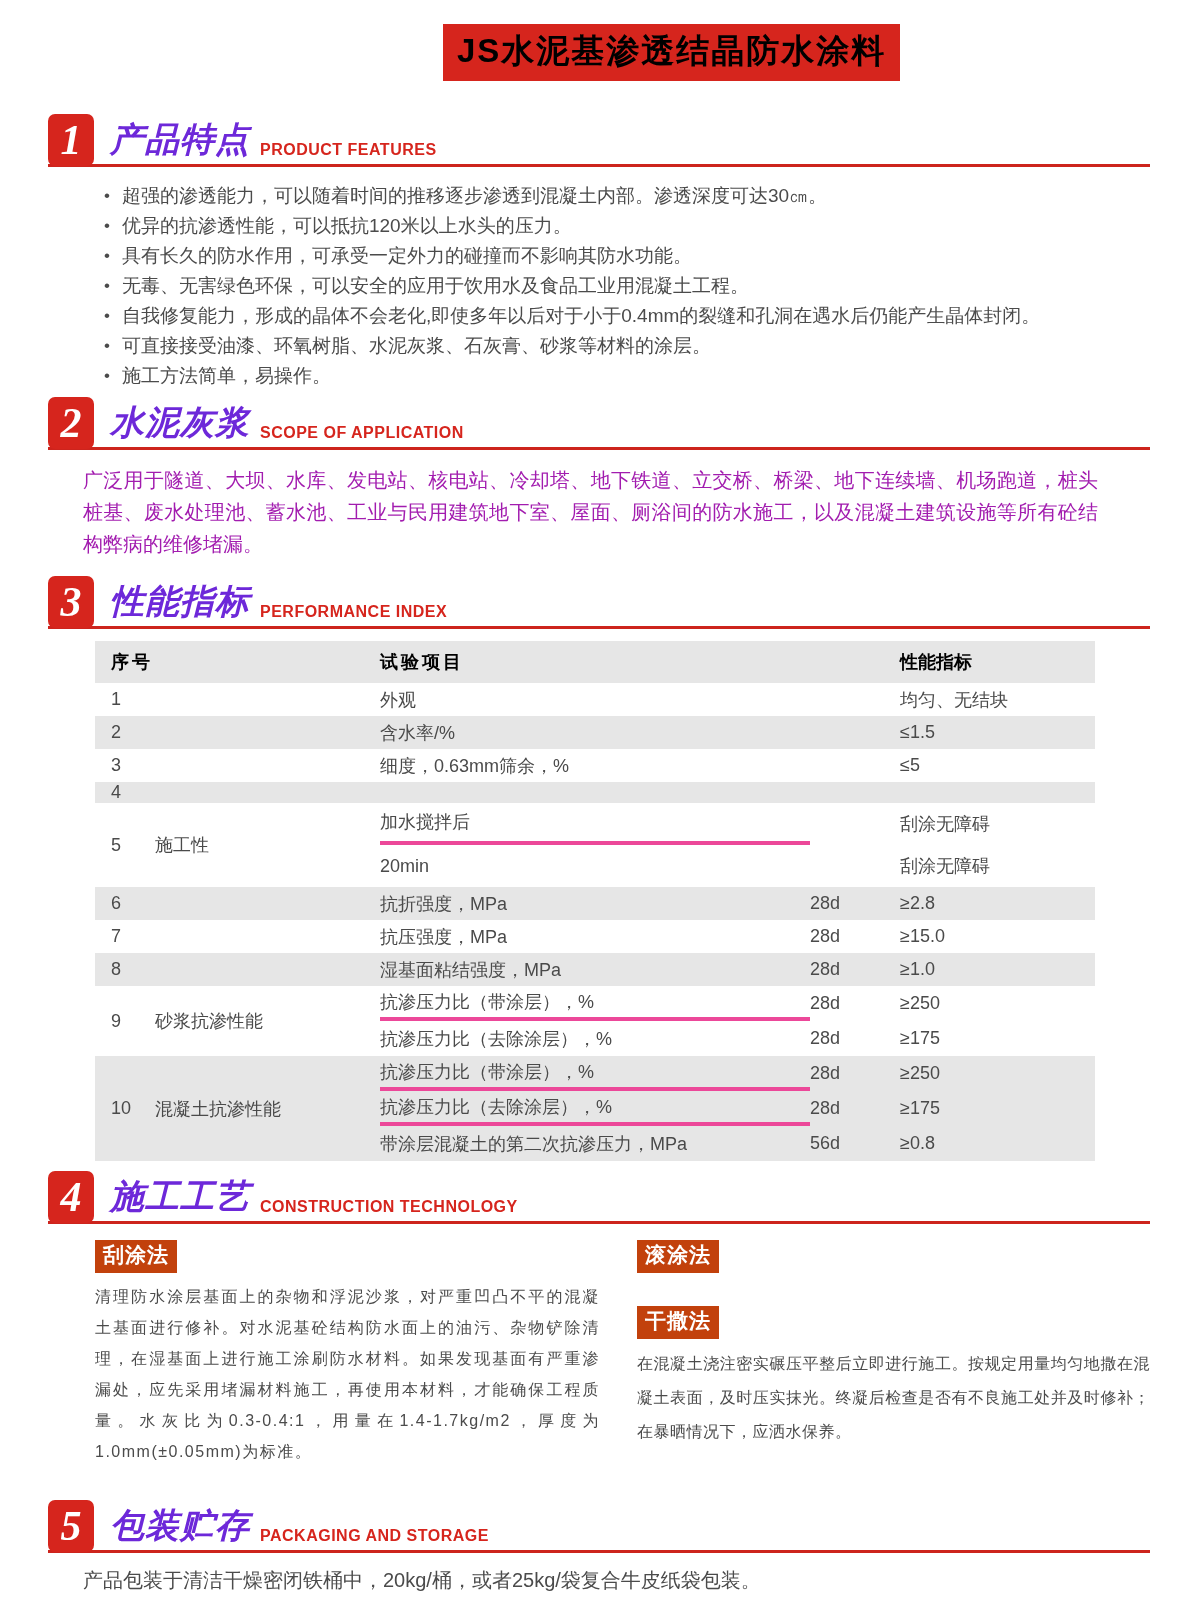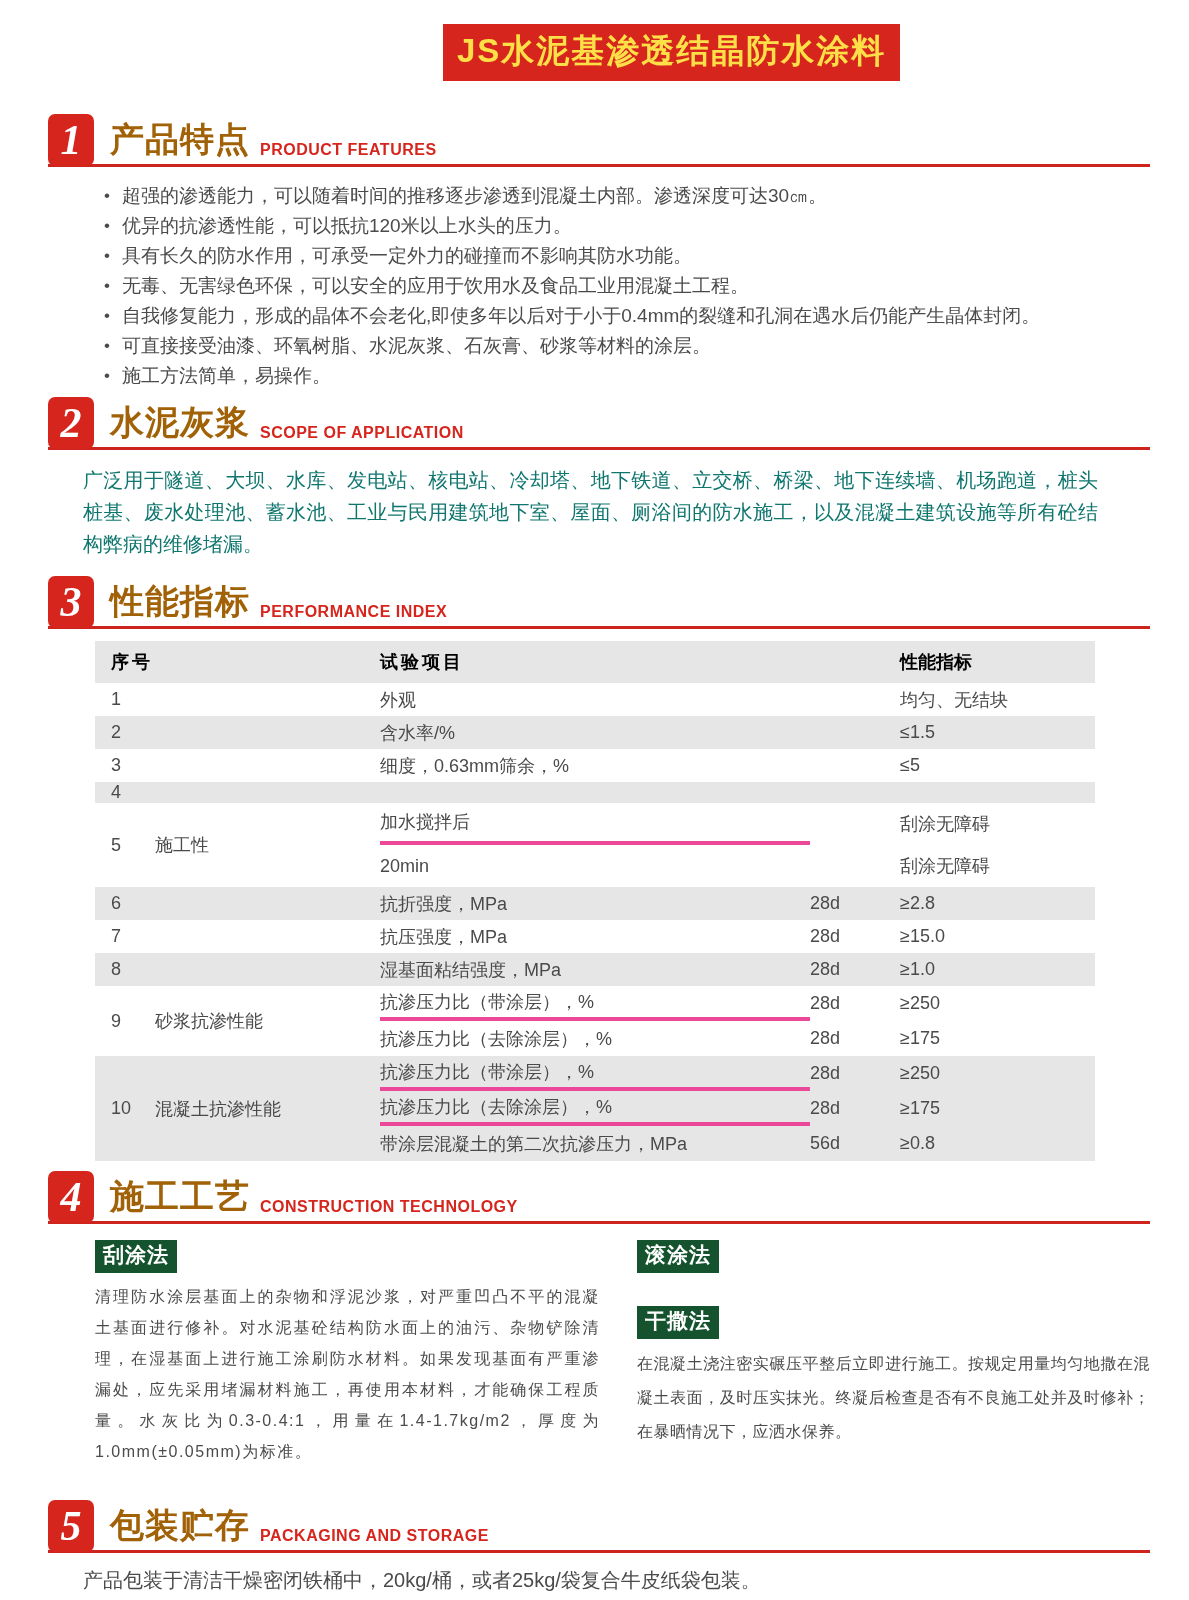--- a/index.html
+++ b/index.html
@@ -9,21 +9,21 @@
     font-family: "Liberation Sans", "DejaVu Sans", sans-serif;
     color: #4b4b4b;
   }
   .page { width: 1189px; height: 1600px; position: relative; }
 
   
   .title-banner {
     display: inline-block;
     margin: 24px 0 0 443px;
     background: #d6251d;
-    color: #fde047;
+    color: #000000;
     font-size: 33px;
     font-weight: bold;
     letter-spacing: 2px;
     padding: 5px 14px 7px 14px;
     text-align: center;
   }
 
   
   .sec { margin: 0 39px 0 48px; }
   .sec-header {
@@ -37,25 +37,26 @@
     border-radius: 7px;
     color: #fff;
     font-family: "Liberation Serif", "DejaVu Serif", serif;
     font-style: italic;
     font-weight: bold;
     font-size: 42px;
     display: flex; align-items: center; justify-content: center;
     margin-bottom: -2px;
   }
   .sec-title-zh {
-    color: #a16207;
+    color: #6d28d9;
     font-size: 34px;
     font-weight: bold;
     margin: 0 10px 1px 16px;
     letter-spacing: 1px;
+    font-style: italic;
   }
   .sec-title-en {
     color: #d6251d;
     font-size: 16px;
     font-weight: bold;
     letter-spacing: 0.5px;
     margin-bottom: 5px;
   }
 
   
@@ -67,21 +68,21 @@
     color: #4b4b4b;
   }
   .bullet-dot { margin-right: 12px; font-size: 17px; color: #4b4b4b; }
 
   
   .scope-body {
     padding: 14px 52px 10px 35px;
     font-size: 20px;
     line-height: 32px;
     text-align: justify;
-    color: #0f766e;
+    color: #a21caf;
     margin-bottom: 6px;
   }
 
   
   .perf-table { margin: 12px 0 10px 47px; width: 1000px; font-size: 18px; color: #4a4a4a; }
   .perf-row { display: flex; align-items: stretch; }
   .perf-row.shaded { background: #e6e6e6; }
   .perf-row .c-no {
     width: 60px; padding-left: 16px;
     display: flex; align-items: center;
@@ -101,21 +102,21 @@
   .perf-row.header .item { min-height: 42px; }
   .perf-row.header .test, .perf-row.header .c-no { letter-spacing: 3px; }
   .perf-row.r5 .item { min-height: 42px; }
 
   
   .methods { display: flex; padding: 16px 0 0 47px; }
   .method-col-left  { width: 505px; margin-right: 37px; }
   .method-col-right { flex: 1; }
   .badge {
     display: inline-block;
-    background: #14532d;
+    background: #c2410c;
     color: #fff;
     font-size: 21px;
     font-weight: bold;
     padding: 1px 8px 4px 8px;
     letter-spacing: 1px;
   }
   .method-block { margin-bottom: 33px; }
   .method-body {
     margin-top: 8px;
     font-size: 16px;

